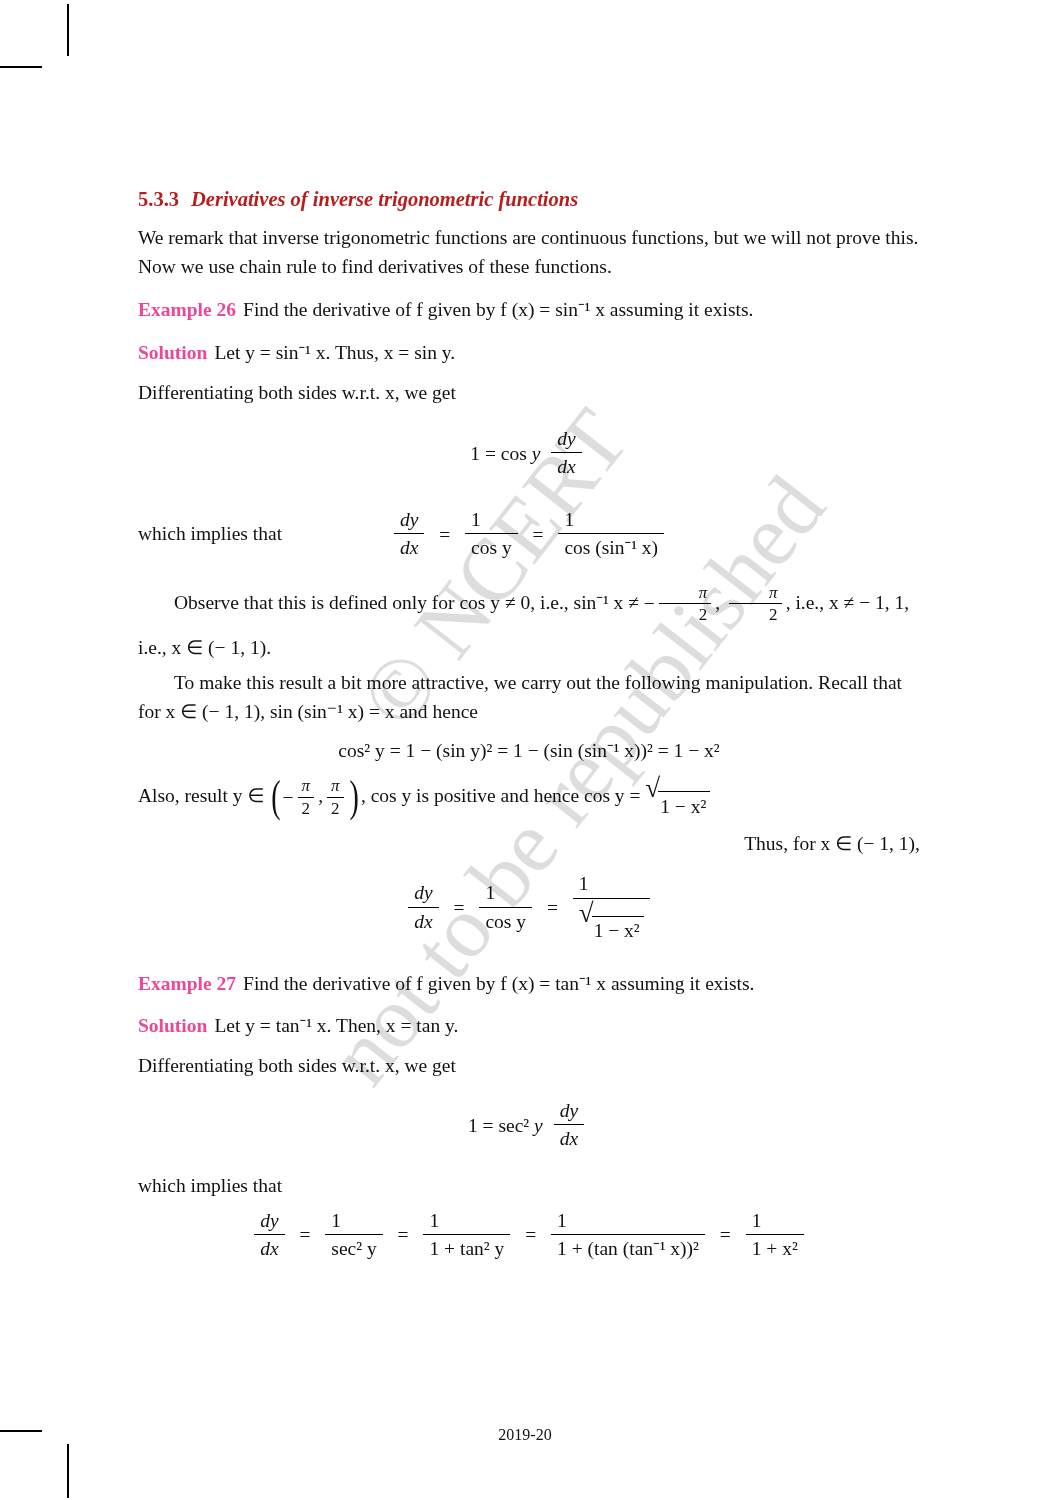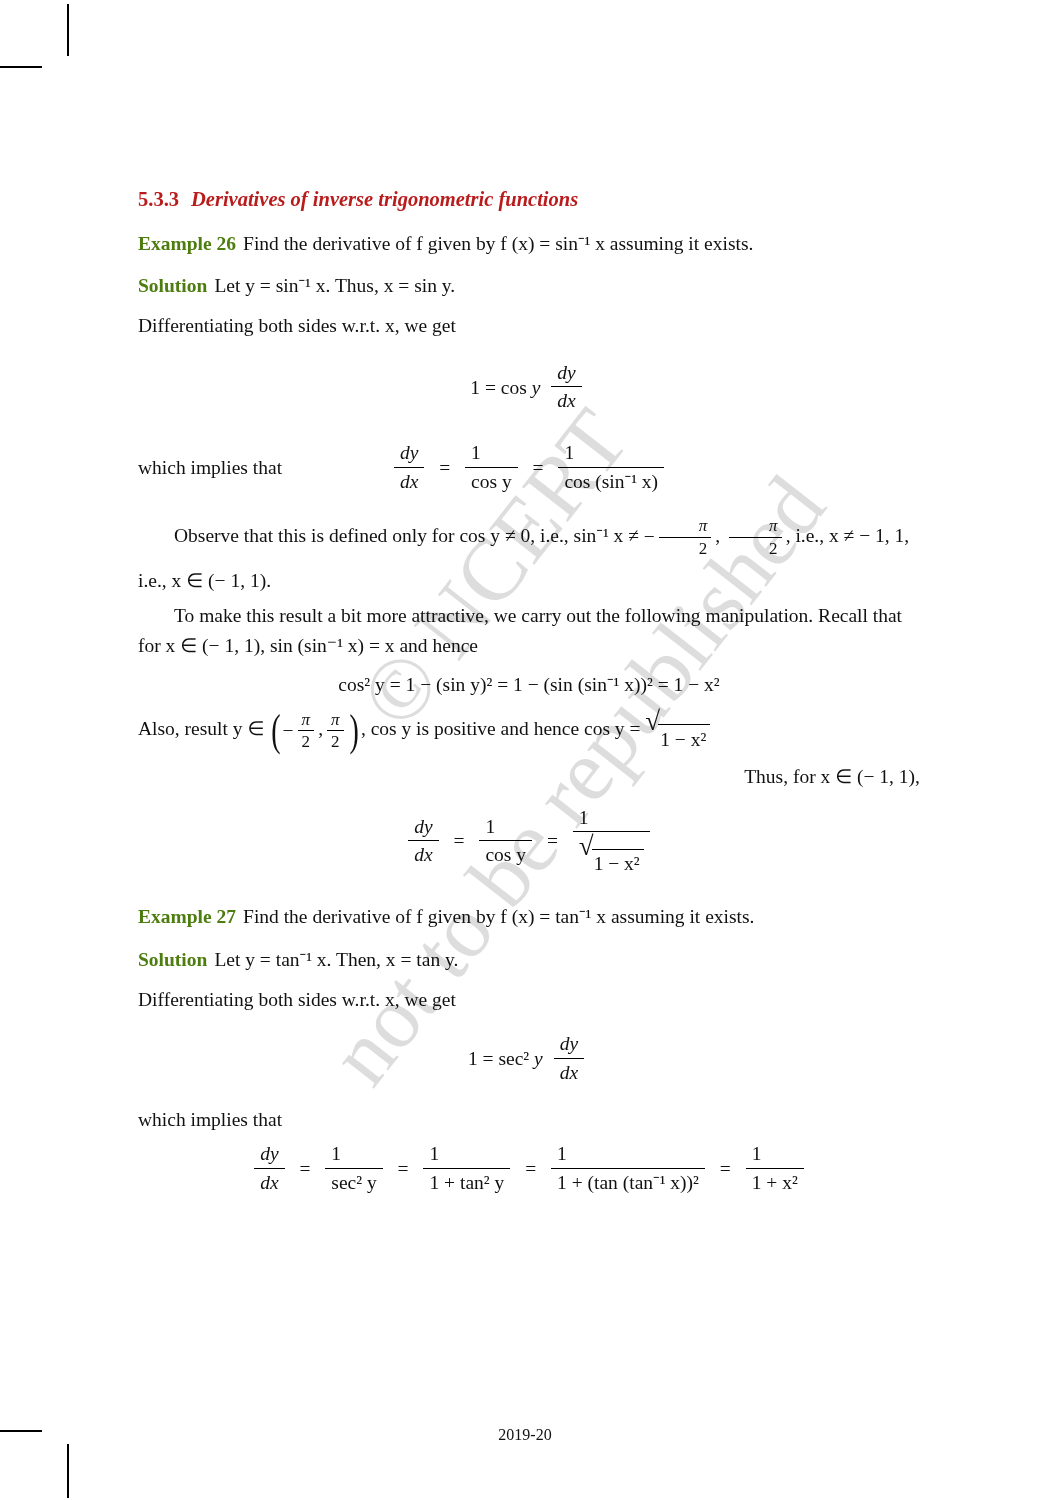--- a/index.html
+++ b/index.html
@@ -32,21 +32,21 @@
 
   .running-head { font-size:15.5px; letter-spacing:0.4px; margin-bottom:24px; }
   .pagenum { margin-right:48px; }
 
   .section-heading { color:#b91c1c; font-size:20.5px; font-weight:bold; margin-bottom:8px; }
   .sec-num { margin-right:12px; }
   .sec-title { font-style:italic; }
 
   p.body { margin:6px 0; }
   .indent { text-indent:36px; }
-  .blue { color:#4d7c0f; font-weight:bold; margin-right:7px; }
+  .blue { color:#ec4899; font-weight:bold; margin-right:7px; }
   .it { font-style:italic; }
 
   .equation { text-align:center; position:relative; }
   .eq1 { margin:20px 0 28px 0; }
   .eq2row { margin:6px 0 22px 0; }
   .eq4 { margin:14px 0 26px 0; }
   .eq5 { margin:18px 0 20px 0; }
   .eq6 { margin:8px 0 10px 0; }
   .eq3line { margin:10px 0 6px 0; text-align:center; }
   .side-label { position:absolute; left:0; top:50%; transform:translateY(-50%); }
@@ -86,20 +86,21 @@
     <div class="wm2">not to be republished</div>
   </div>
 
   <div class="content">
 
 
     <div class="section-heading">
       <span class="sec-num">5.3.3</span><span class="sec-title">Derivatives of inverse trigonometric functions</span>
     </div>
 
+    <p class="body">We remark that inverse trigonometric functions are continuous functions, but we will not prove this. Now we use chain rule to find derivatives of these functions.</p>
 
     <p class="body" style="margin-top:14px;">
       <span class="blue">Example 26</span><span>Find the derivative of f given by f (x) = sin⁻¹ x assuming it exists.</span>
     </p>
 
     <p class="body" style="margin-top:13px;">
       <span class="blue">Solution</span><span>Let y = sin⁻¹ x. Thus, x = sin y.</span>
     </p>
 
     <p class="body" style="margin-top:11px;">Differentiating both sides w.r.t. x, we get</p>

